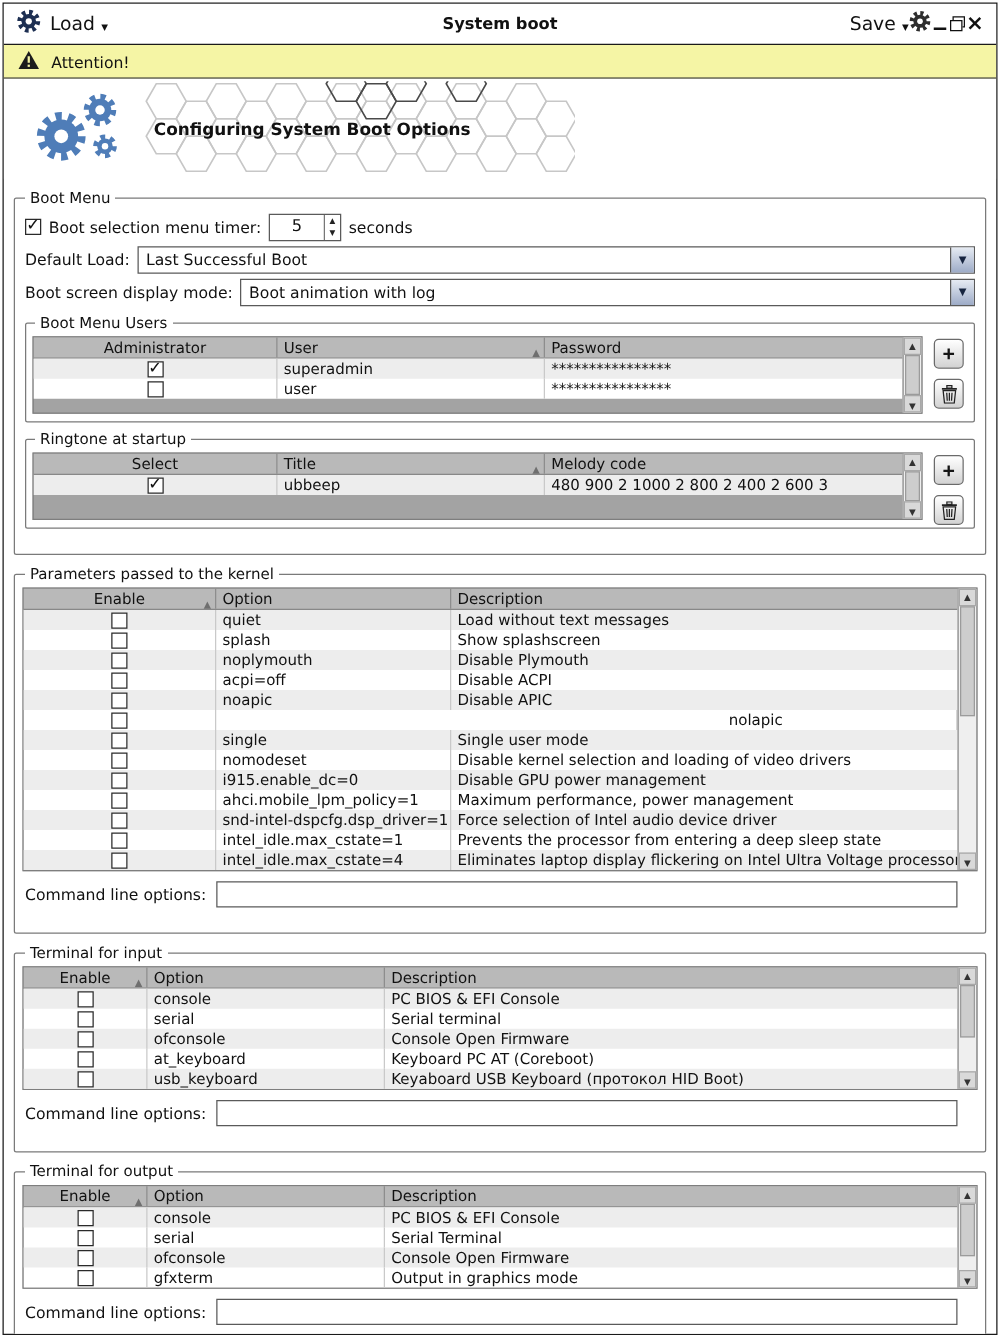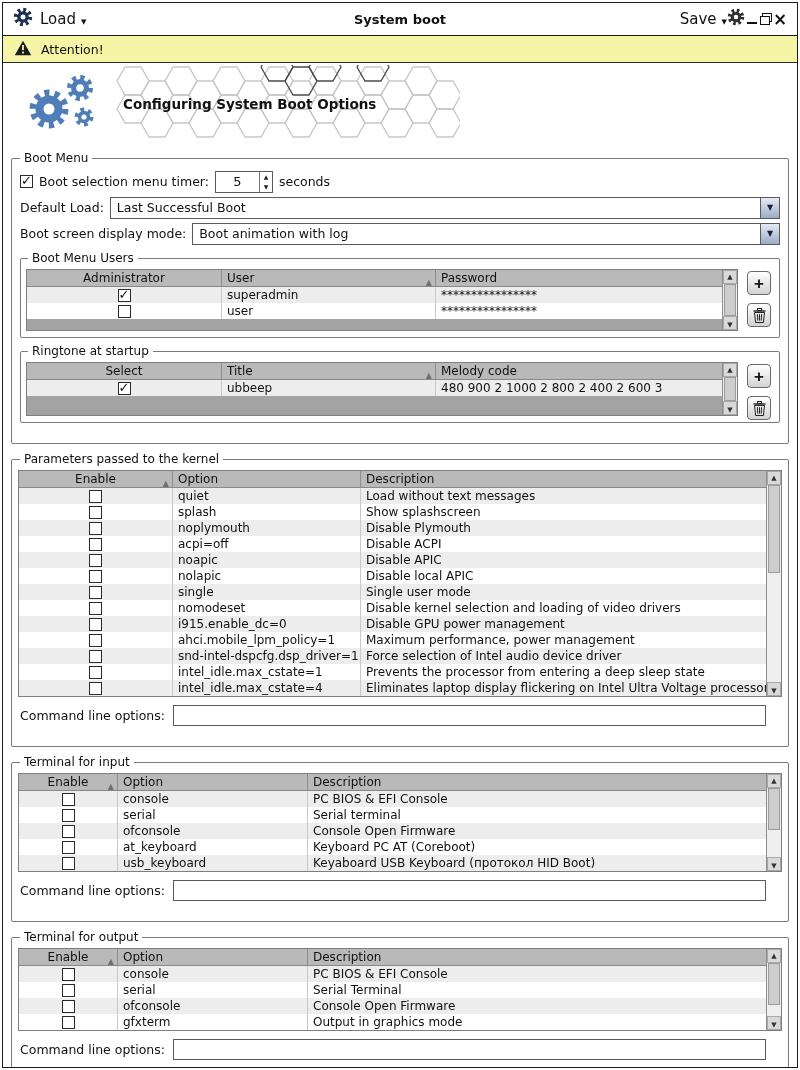--- a/index.html
+++ b/index.html
@@ -387,21 +387,20 @@
             </span>
             <span class="cell c2">noapic</span>
             <span class="cell c3">Disable APIC</span>
           </div>
 
           <div class="trow">
             <span class="cell c1 center-cell">
               <span class="cb"></span>
             </span>
             <span class="cell c2">nolapic</span>
-            <span class="cell c3">Disable local APIC</span>
           </div>
 
           <div class="trow">
             <span class="cell c1 center-cell">
               <span class="cb"></span>
             </span>
             <span class="cell c2">single</span>
             <span class="cell c3">Single user mode</span>
           </div>
 

